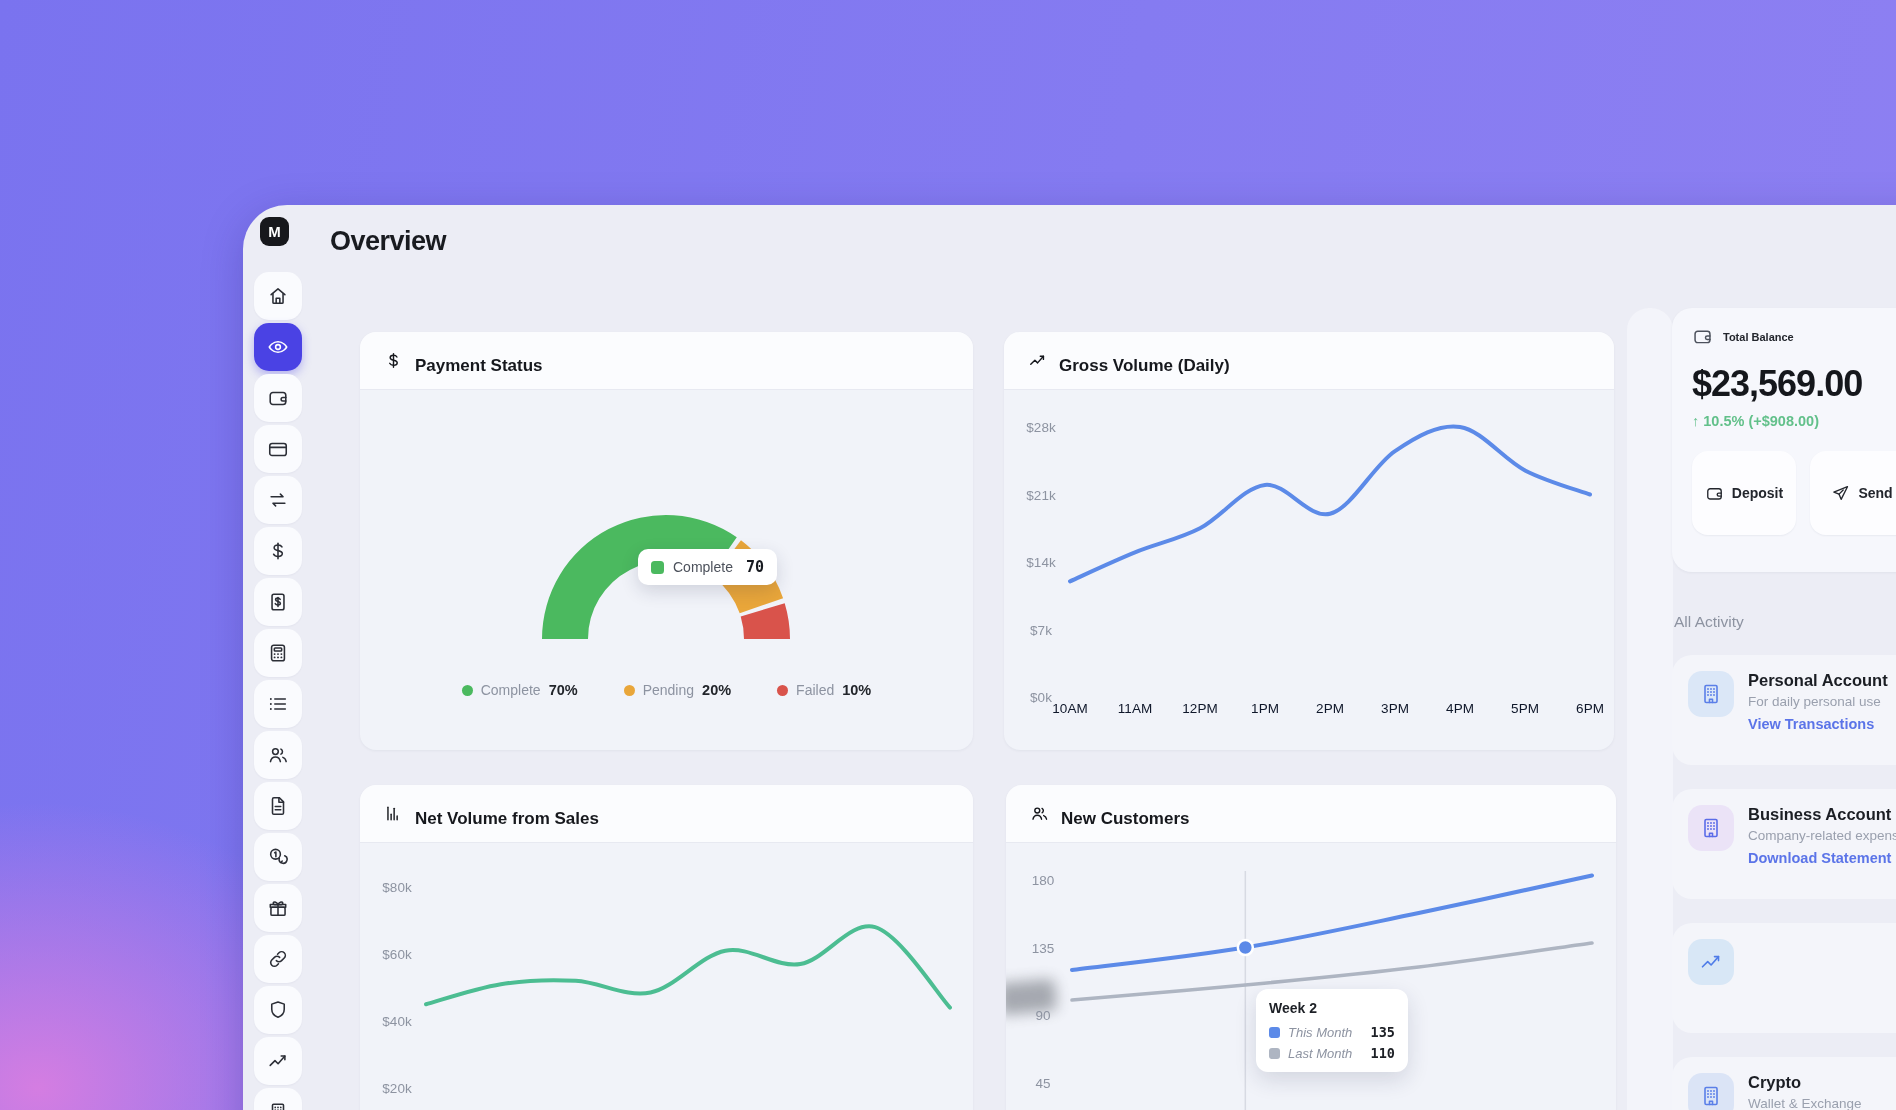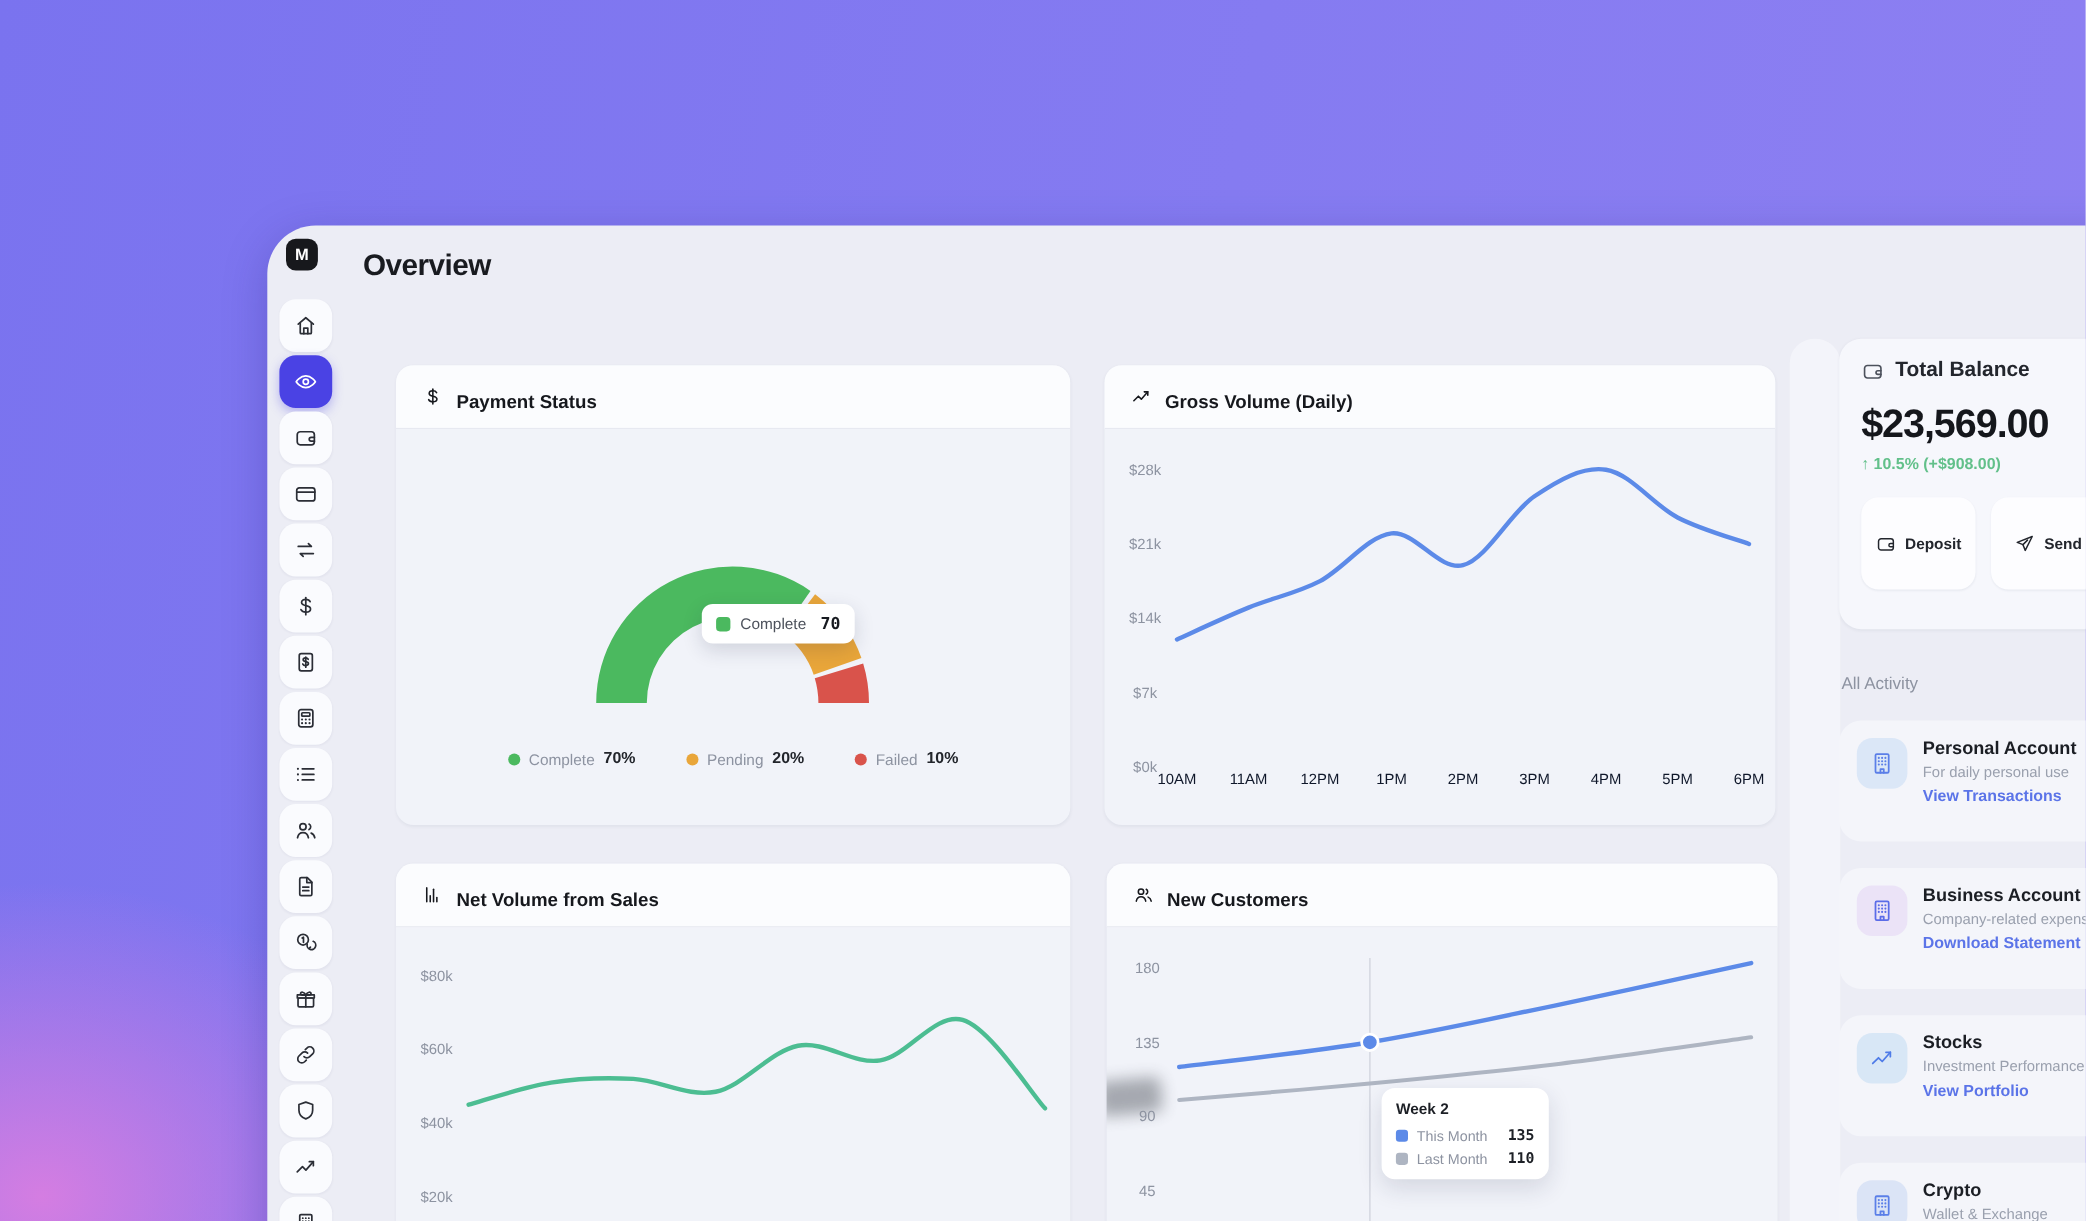--- a/index.html
+++ b/index.html
@@ -81,39 +81,39 @@
   .chip-label { font-size:14px; color:#4c515b; }
   .chip-value { font-size:15px; font-weight:bold; font-family:"DejaVu Sans Mono",monospace; color:#171a20; margin-left:4px; }
   
   .tooltip-box {
     position:absolute; left:250px; top:146px; width:152px; background:#fff; border-radius:12px;
     box-shadow:0 8px 22px rgba(30,35,70,.14); padding:11px 13px;
   }
   .tt-title { font-size:14px; font-weight:bold; color:#1d2026; margin-bottom:8px; }
   .tt-row { display:flex; align-items:center; gap:8px; margin-top:5px; }
   .tt-square { width:11px; height:11px; border-radius:3px; }
-  .tt-label { font-size:13px; color:#8d93a1; }
+  .tt-label { font-size:13px; color:#8d93a1;font-style:italic; }
   .tt-value { font-size:13.5px; font-weight:bold; font-family:"DejaVu Sans Mono",monospace; color:#1d2026; margin-left:auto; }
   .smudge {
     position:absolute; left:-8px; top:138px; width:58px; height:32px; border-radius:6px;
     background:#4a4f58; opacity:.45; filter:blur(7px); transform:rotate(-5deg);
   }
   
   .backing-strip {
     position:absolute; left:1384px; top:103px; width:46px; height:880px;
     background:rgba(249,250,253,.55); border-radius:22px;
   }
   .rightpanel { position:absolute; left:1429px; top:103px; width:270px; }
   .balance-card {
     background:#f6f7fc; border-radius:20px; padding:18px 20px; height:264px;
     box-shadow:0 1px 3px rgba(25,30,60,.05);
   }
   .b-head { display:flex; align-items:center; gap:10px; color:#4c515c; }
   .b-head svg { width:21px; height:21px; }
-  .b-label { font-size:19px; font-weight:bold; color:#23262d; }
+  .b-label { font-size:11px; font-weight:bold; color:#23262d; }
   .amount { margin-top:16px; font-size:36px; font-weight:bold; letter-spacing:-1px; color:#15171c; white-space:nowrap; }
   .change { margin-top:8px; font-size:14.5px; font-weight:bold; color:#62c08a; white-space:nowrap; }
   .actions { margin-top:22px; display:flex; gap:14px; }
   .action {
     width:104px; height:84px; background:#fdfdff; border:none; border-radius:16px; cursor:pointer;
     display:flex; align-items:center; justify-content:center; gap:8px;
     font-family:inherit; font-size:14px; font-weight:bold; color:#23262d;
     box-shadow:0 1px 2px rgba(25,30,60,.06);
   }
   .action svg { width:19px; height:19px; color:#23262d; }
@@ -451,25 +451,20 @@
       </div>
     </div>
 
     <div class="activity-card">
       <div class="tile" style="background: rgb(216, 231, 246); color: rgb(79, 124, 232);">
           <svg viewBox="0 0 24 24" fill="none" stroke="currentColor" stroke-width="1.6" stroke-linecap="round" stroke-linejoin="round">
             <path d="M3.5 16.8l5.2-5.2 3.4 3.4 7.4-8.4"></path>
             <path d="M15.5 6.6h4v4"></path>
           </svg>
         </div>
-      <div>
-        <div class="a-title">Stocks</div>
-        <div class="a-sub">Investment Performance</div>
-        <div class="a-link">View Portfolio</div>
-      </div>
     </div>
 
     <div class="activity-card">
       <div class="tile" style="background: rgb(219, 228, 246); color: rgb(91, 127, 232);">
           <svg viewBox="0 0 24 24" fill="none" stroke="currentColor" stroke-width="1.6" stroke-linecap="round" stroke-linejoin="round">
             <rect x="6" y="3.5" width="12" height="17" rx="1.2"></rect>
             <path stroke-width="1.9" d="M9 7h.01M12 7h.01M15 7h.01M9 10h.01M12 10h.01M15 10h.01M9 13h.01M12 13h.01M15 13h.01"></path>
             <path d="M10.5 20.5v-3.2h3v3.2"></path>
           </svg>
         </div>

